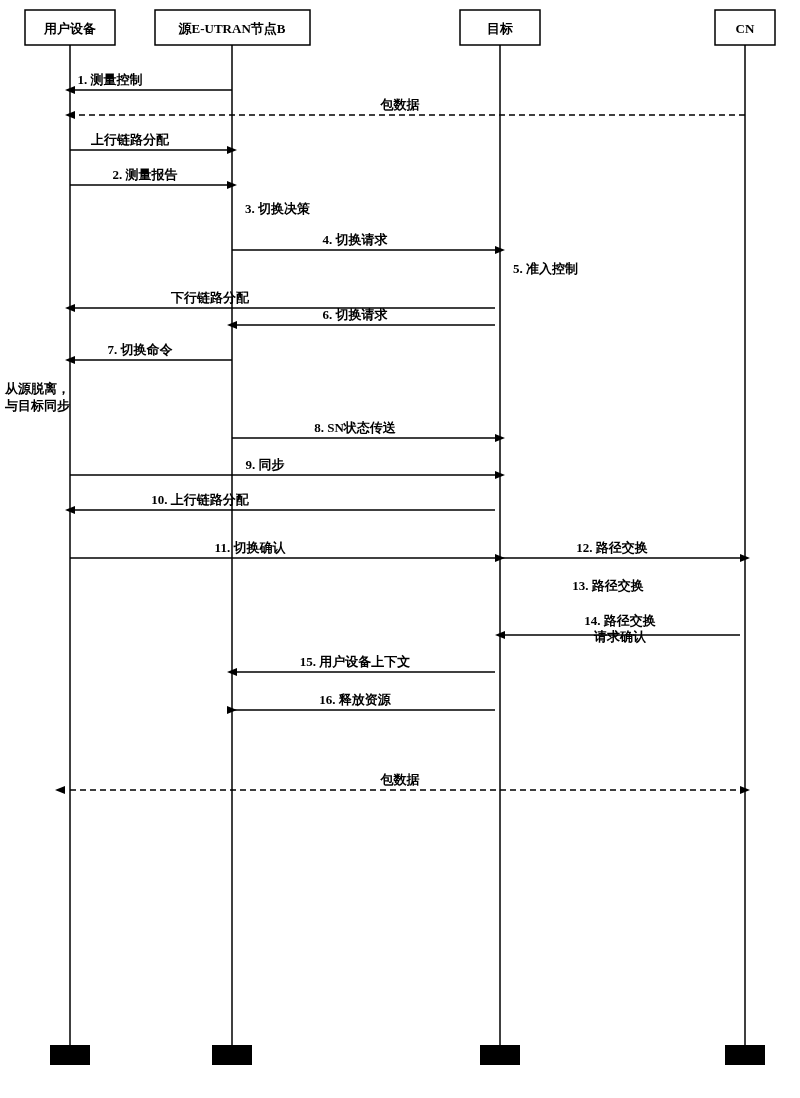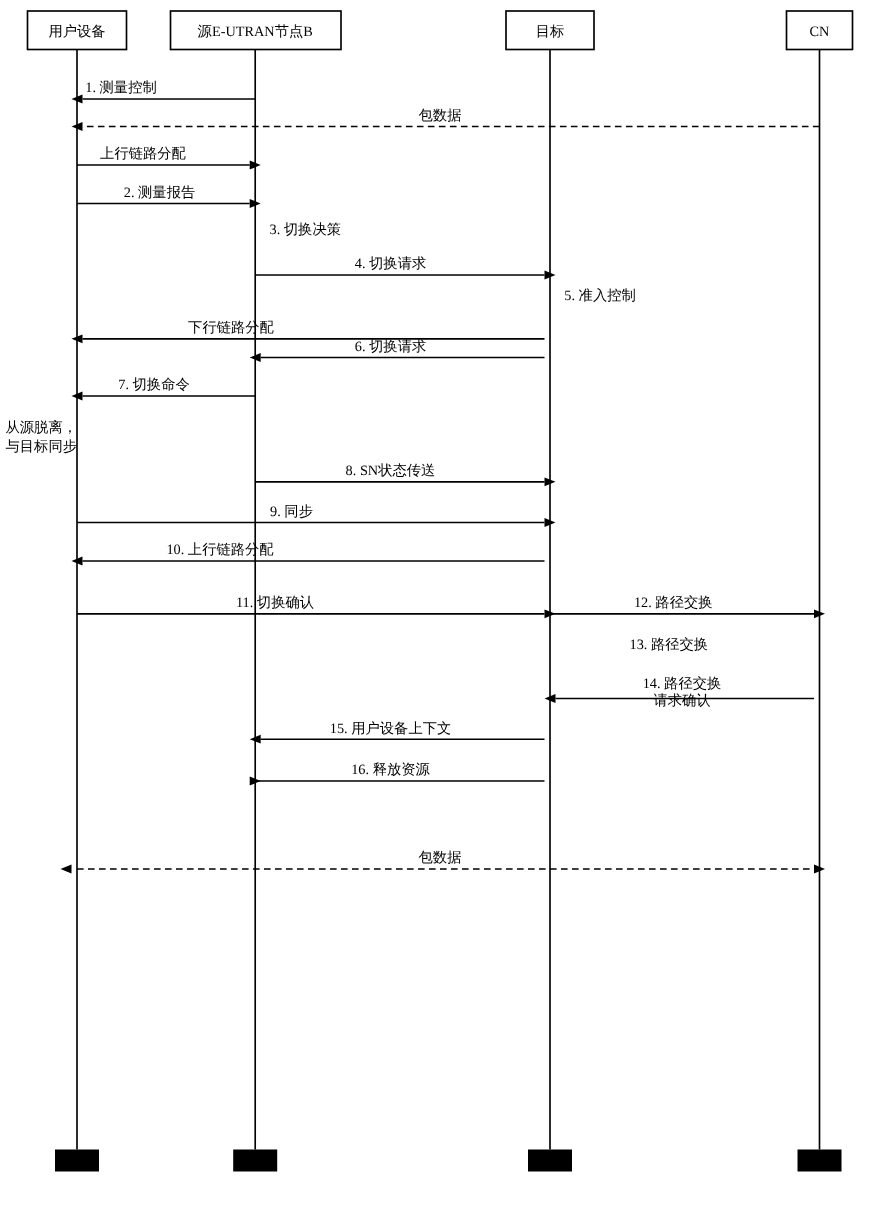--- a/index.html
+++ b/index.html
@@ -9,20 +9,21 @@
       background: #fff;
       font-family: 'SimSun', 'STSong', serif;
       font-size: 13px;
       position: relative;
       overflow: hidden;
     }
     .diagram {
       position: relative;
       width: 800px;
       height: 837px;
+      font-weight: bold;
     }
   </style>
 </head>
 <body>
 
 <div class="diagram">
   <svg width="800" height="1098" style="position:absolute;top:0;left:0;">
 
     <rect x="25" y="10" width="90" height="35" fill="white" stroke="black" stroke-width="1.5"></rect>
     <text x="70" y="33" text-anchor="middle" font-family="SimSun,serif" font-size="13">用户设备</text>

